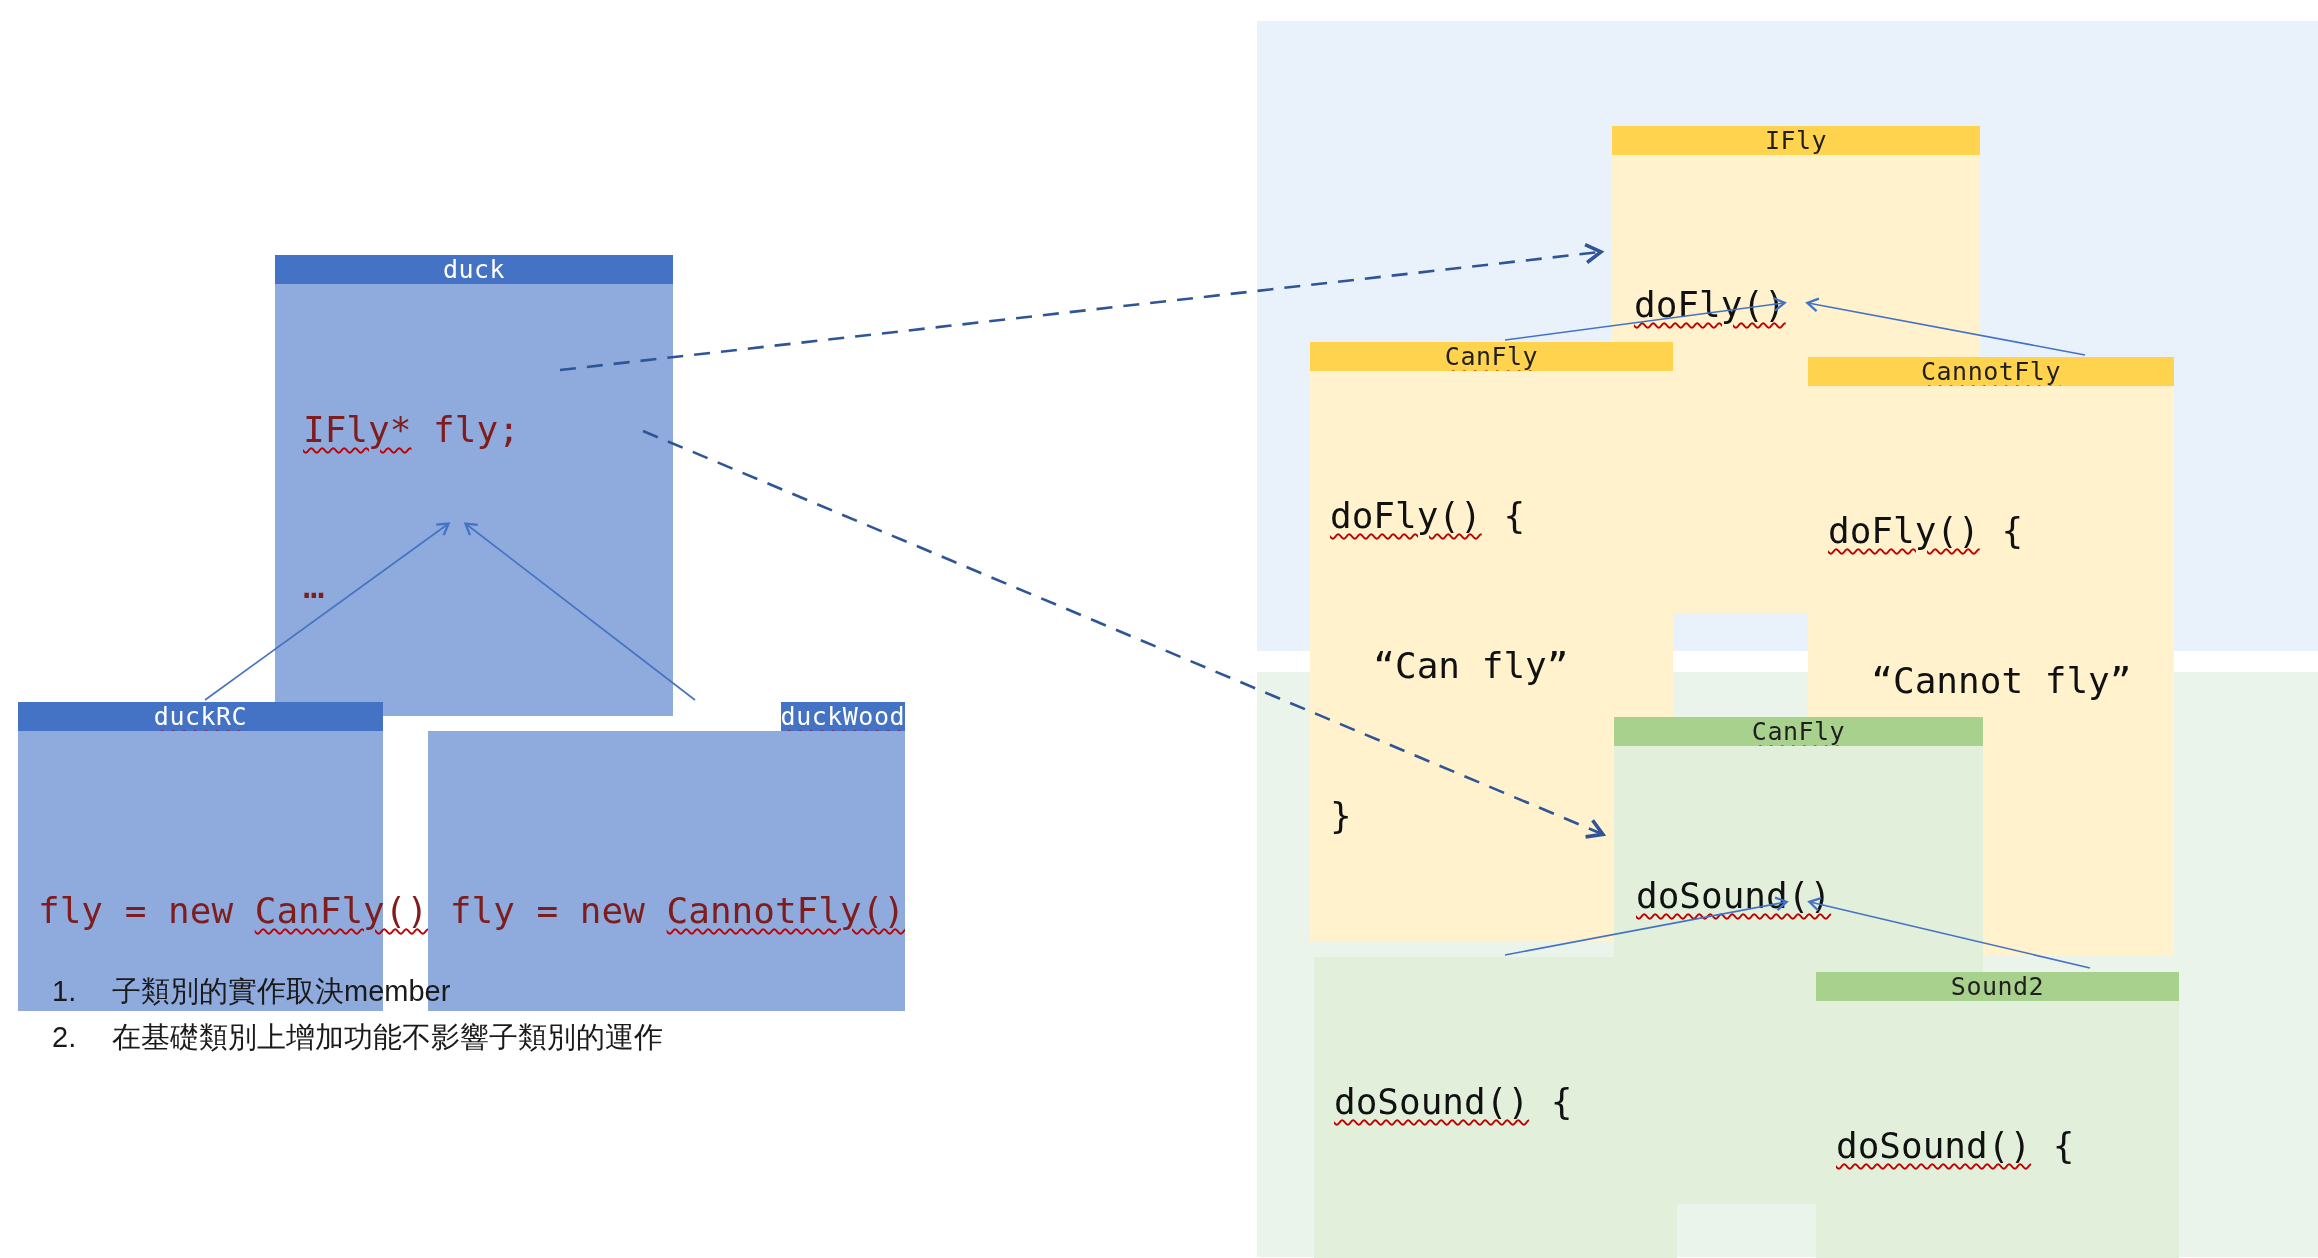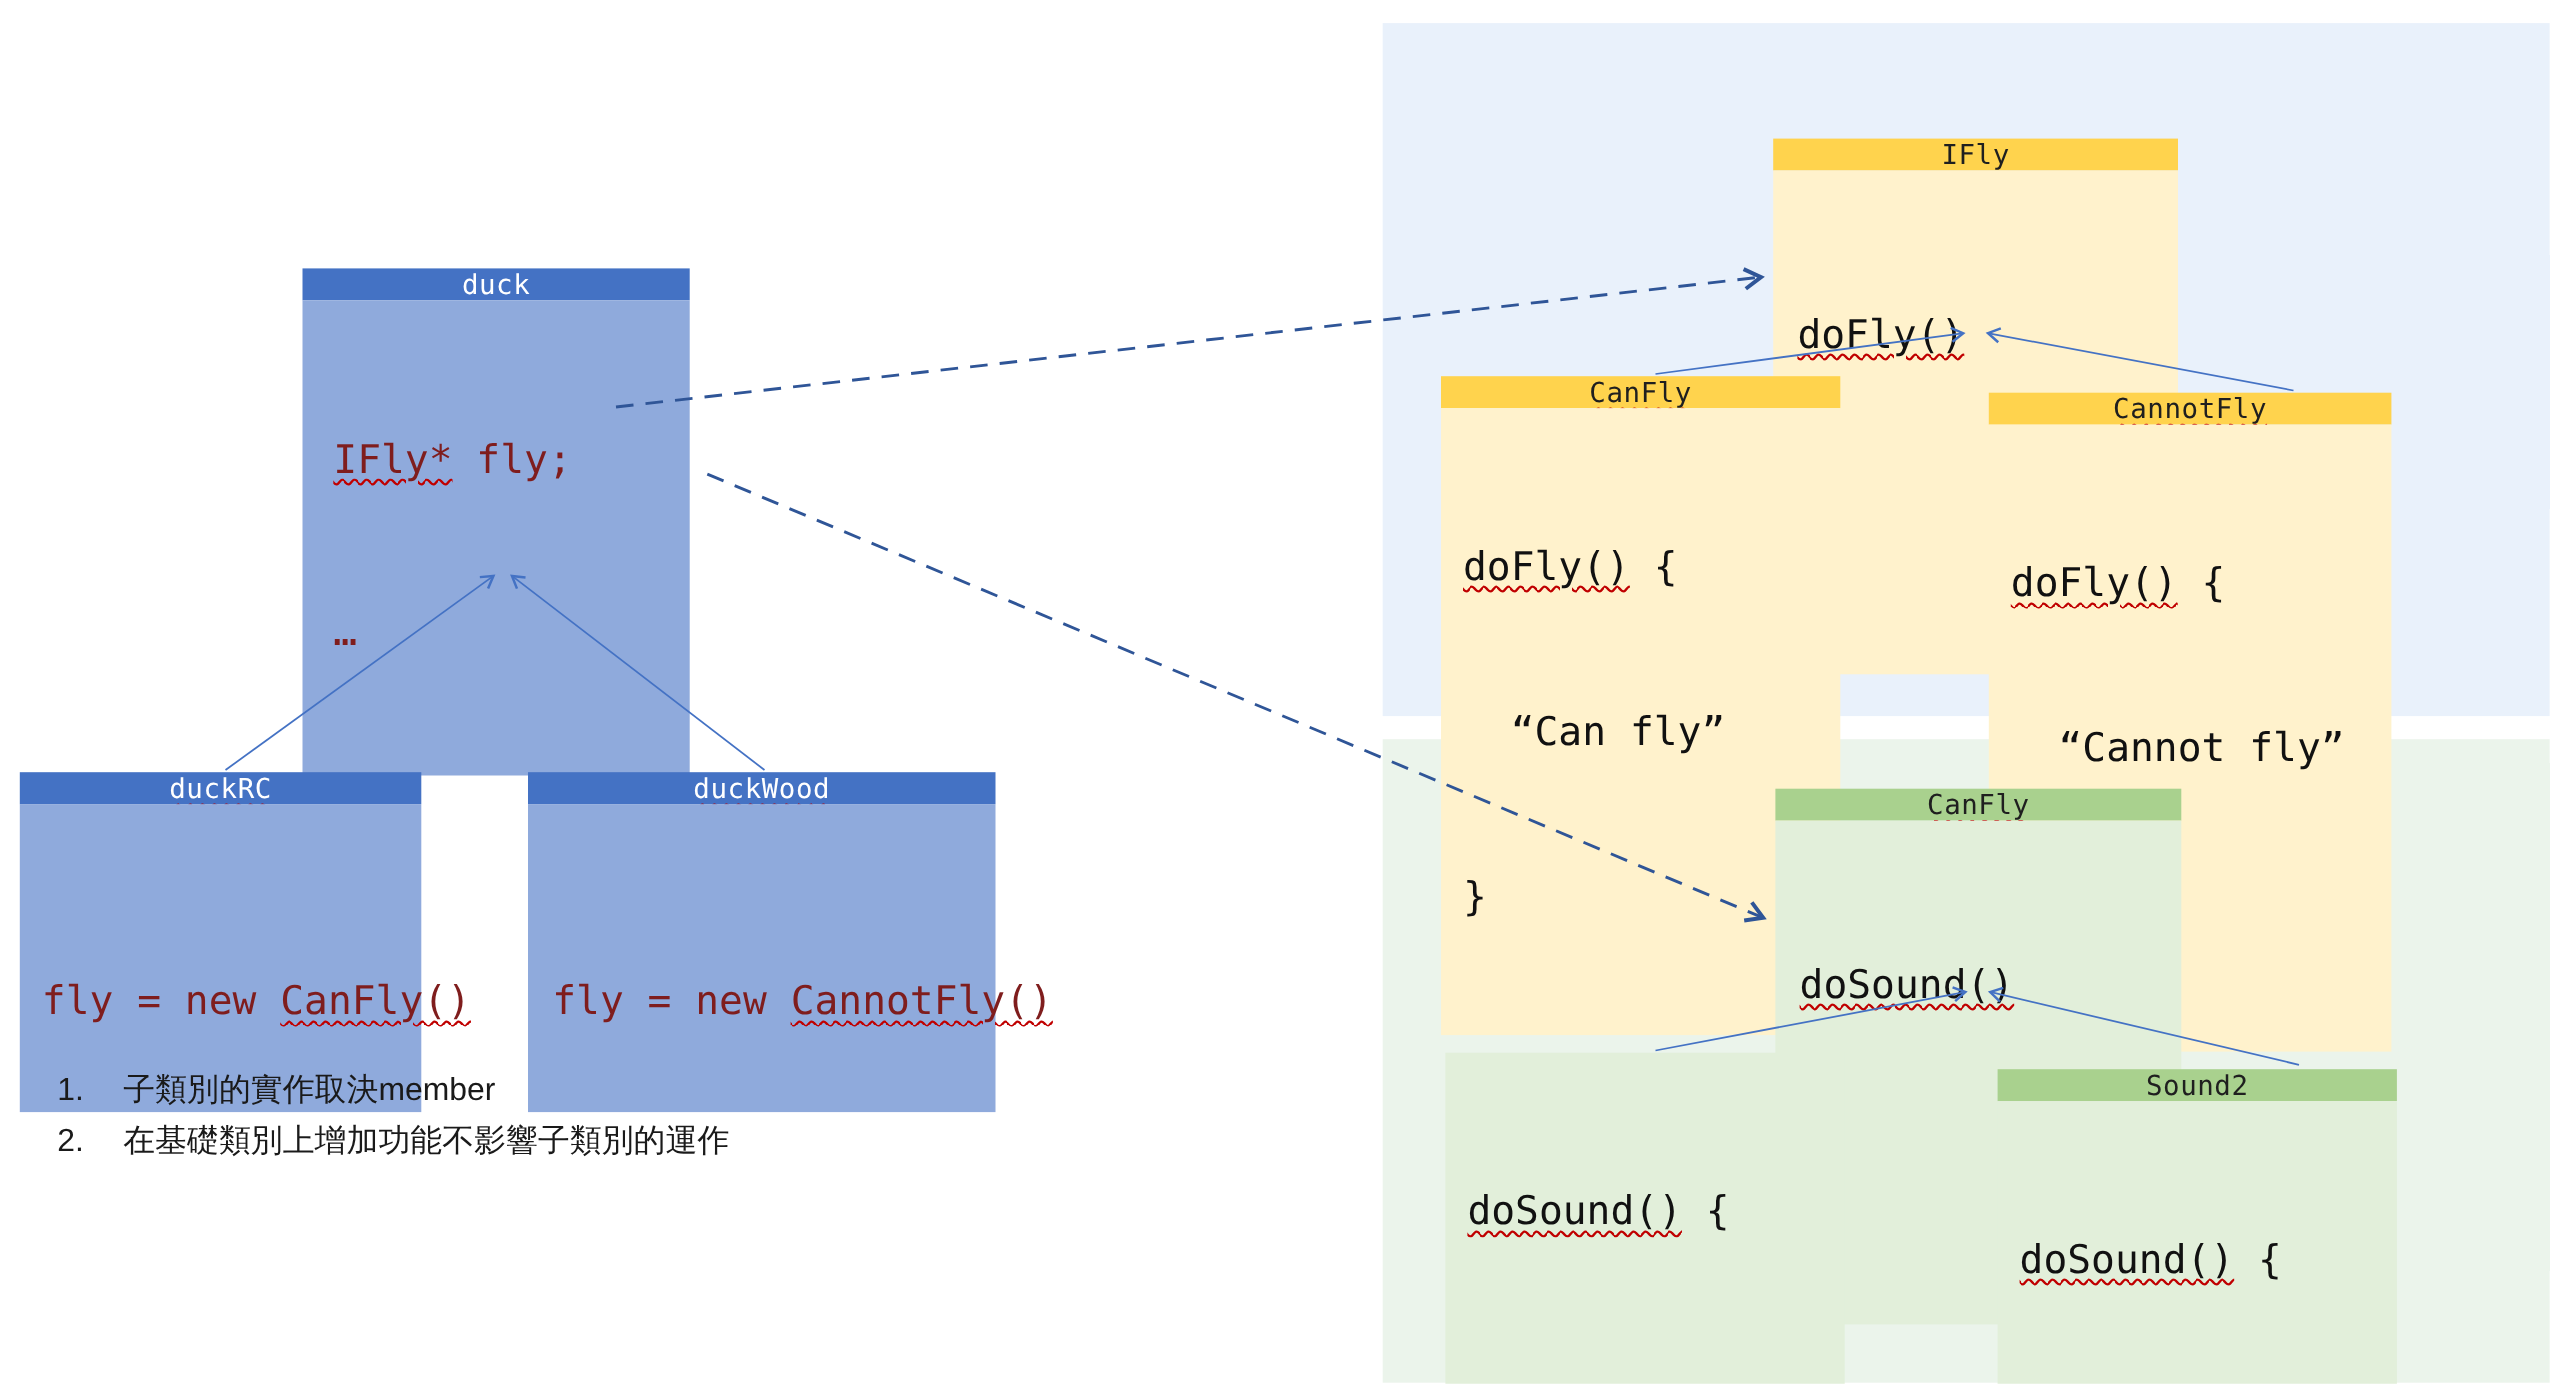--- a/index.html
+++ b/index.html
@@ -54,40 +54,40 @@
   .notes .num{width:60px;}
 </style>
 </head>
 <body>
 
 <div class="canvas">
 
   <div class="panel panel-fly" style="left:1257px;top:21px;width:1061px;height:630px;"></div>
   <div class="panel panel-sound" style="left:1257px;top:672px;width:1061px;height:585px;"></div>
 
-  <div class="clsbox blue" style="left:275px;top:244px;width:352px;height:262px;">
+  <div class="clsbox blue" style="left:275px;top:255px;width:398px;height:262px;">
     <div class="hdr">
       <span>duck</span>
     </div>
     <div class="body duckbody">
       <div class="cl"><span class="sq">IFly*</span><span> fly;</span></div>
       <div class="cl">…</div>
     </div>
   </div>
 
   <div class="clsbox blue" style="left:18px;top:702px;width:365px;height:262px;">
     <div class="hdr">
       <span class="sq">duckRC</span>
     </div>
     <div class="body subbody">
       <div class="cl"><span>fly = new </span><span class="sq">CanFly()</span></div>
     </div>
   </div>
 
-  <div class="clsbox blue" style="left:480px;top:702px;width:425px;height:262px;">
+  <div class="clsbox blue" style="left:480px;top:702px;width:425px;height:262px;align-items:flex-end;">
     <div class="hdr">
       <span class="sq">duckWood</span>
     </div>
     <div class="body subbody" style="padding-left:22px;">
       <div class="cl"><span>fly = new </span><span class="sq">CannotFly()</span></div>
     </div>
   </div>
 
   <div class="clsbox yellow" style="left:1612px;top:126px;width:368px;height:172px;">
     <div class="hdr">

